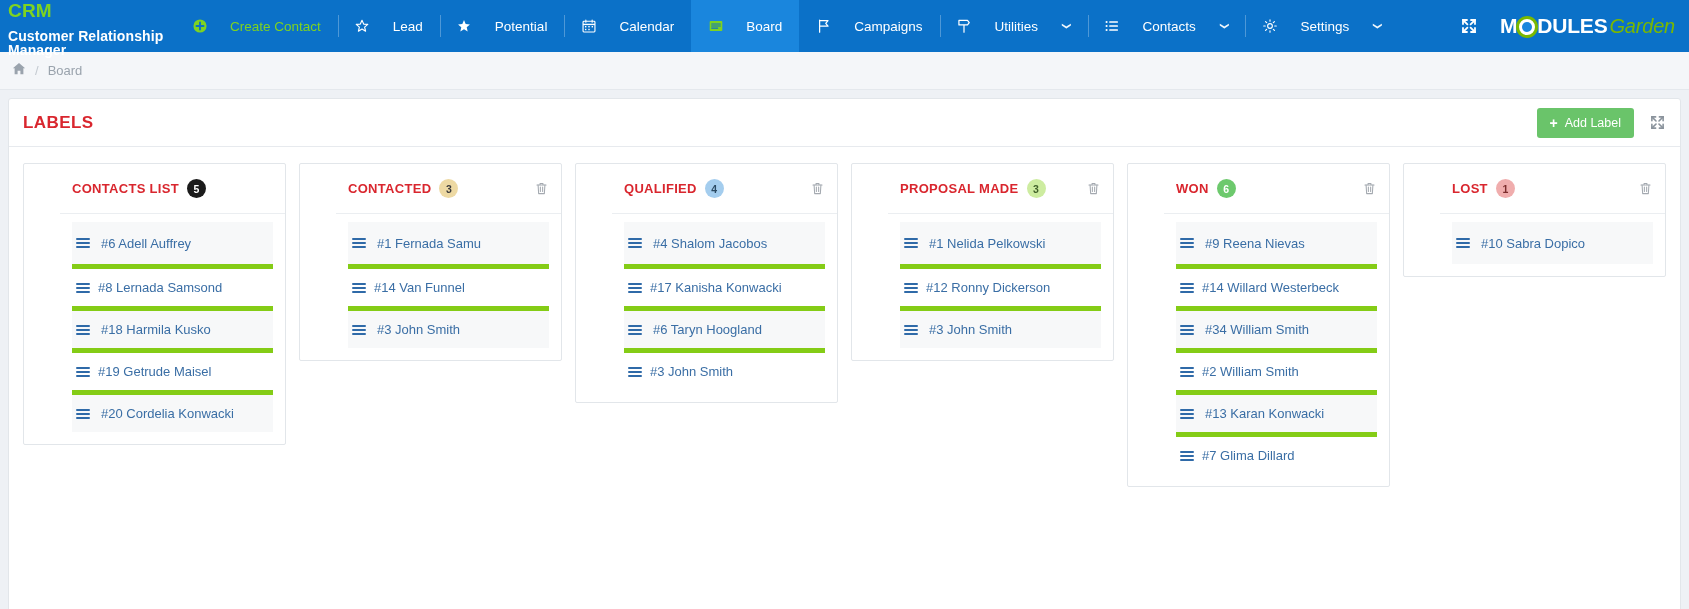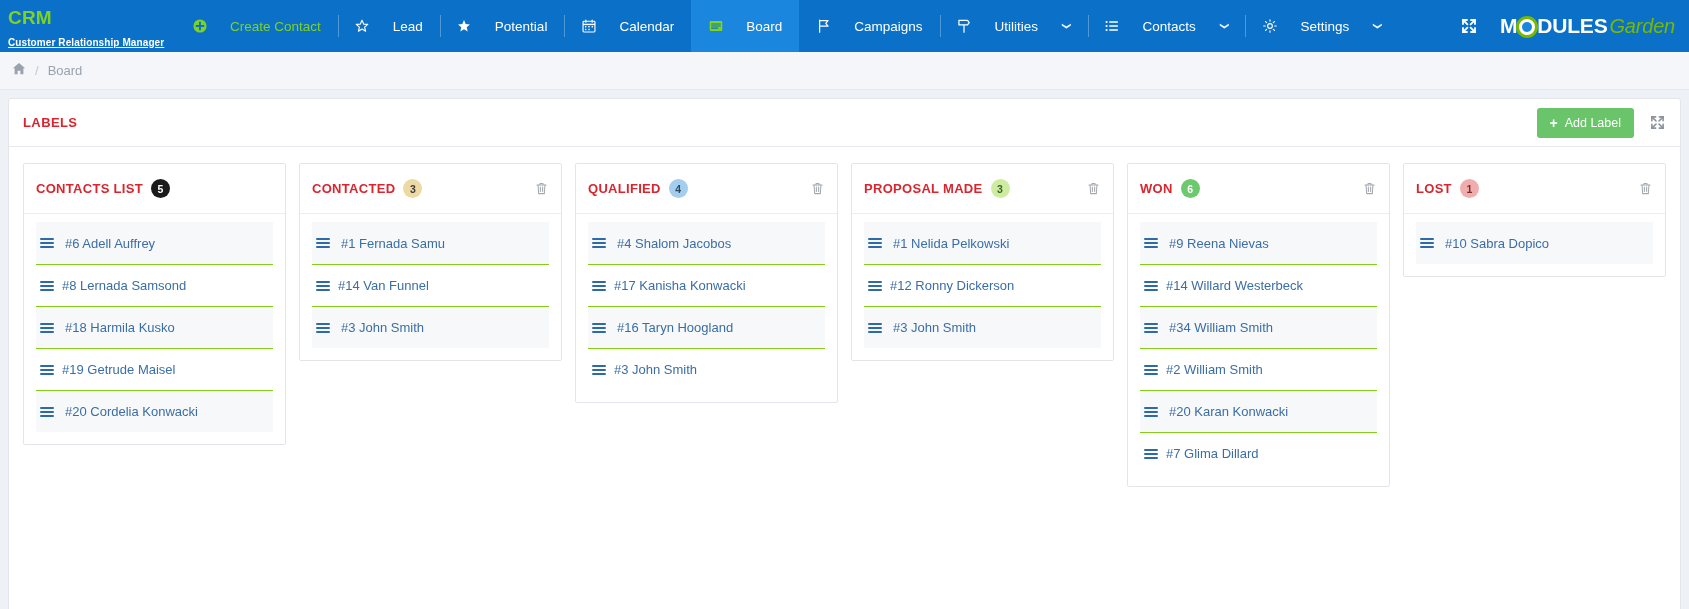--- a/index.html
+++ b/index.html
@@ -30,26 +30,25 @@
     gap: 8px;
   }
   .brand-title {
     font-size: 19px;
     font-weight: bold;
     color: #7ed321;
     line-height: 20px;
     letter-spacing: .2px;
   }
   .brand-sub {
-    font-size: 10px;
+    font-size: 14px;
     font-weight: bold;
     color: #ffffff;
     line-height: 14px;
     letter-spacing: .1px;
-    text-decoration: underline;
   }
   .nav-items {
     display: flex;
     align-items: stretch;
     flex: 1 1 auto;
   }
   .nav-item {
     display: flex;
     align-items: center;
     gap: 23px;
@@ -165,21 +164,21 @@
   }
   .panel-head {
     height: 48px;
     display: flex;
     align-items: center;
     padding: 0 14px;
     border-bottom: 1px solid #e7eaee;
     position: relative;
   }
   .panel-title {
-    font-size: 13px;
+    font-size: 17px;
     font-weight: bold;
     color: #d9262e;
     letter-spacing: .4px;
   }
   .panel-head-right {
     margin-left: auto;
     display: flex;
     align-items: center;
     gap: 14px;
   }
@@ -210,20 +209,21 @@
     padding: 16px 14px 0 14px;
     gap: 13px;
     align-items: flex-start;
   }
   .column {
     flex: 1 1 0;
     min-width: 0;
     background: #ffffff;
     border: 1px solid #e2e6ea;
     border-radius: 2px;
+    padding-left: 36px;
   }
   .col-head {
     height: 50px;
     display: flex;
     align-items: center;
     padding: 0 12px;
     border-bottom: 1px solid #ebeef1;
   }
   .col-title {
     font-size: 13px;
@@ -257,21 +257,21 @@
   .col-body { padding: 8px 12px 12px 12px; }
   .card {
     height: 42px;
     display: flex;
     align-items: center;
     gap: 8px;
     padding: 0 4px;
     font-size: 13px;
     color: #3a6ea5;
     cursor: move;
-    border-top: 1px solid #84cc16;
+    border-top: 5px solid #84cc16;
   }
   .card:first-child { border-top: none; }
   .card.alt { background: #f7f8f9; gap: 11px; }
   .grip {
     display: inline-flex;
     flex-direction: column;
     justify-content: center;
     gap: 2px;
     width: 14px;
     flex: 0 0 14px;
@@ -559,21 +559,21 @@
               <i></i>
             </span>
             <span class="card-label">#17 Kanisha Konwacki</span>
           </div>
           <div class="card alt">
             <span class="grip">
               <i></i>
               <i></i>
               <i></i>
             </span>
-            <span class="card-label">#16 Taryn Hoogland</span>
+            <span class="card-label">#6 Taryn Hoogland</span>
           </div>
           <div class="card">
             <span class="grip">
               <i></i>
               <i></i>
               <i></i>
             </span>
             <span class="card-label">#3 John Smith</span>
           </div>
         </div>
@@ -663,21 +663,21 @@
               <i></i>
             </span>
             <span class="card-label">#2 William Smith</span>
           </div>
           <div class="card alt">
             <span class="grip">
               <i></i>
               <i></i>
               <i></i>
             </span>
-            <span class="card-label">#20 Karan Konwacki</span>
+            <span class="card-label">#13 Karan Konwacki</span>
           </div>
           <div class="card">
             <span class="grip">
               <i></i>
               <i></i>
               <i></i>
             </span>
             <span class="card-label">#7 Glima Dillard</span>
           </div>
         </div>

